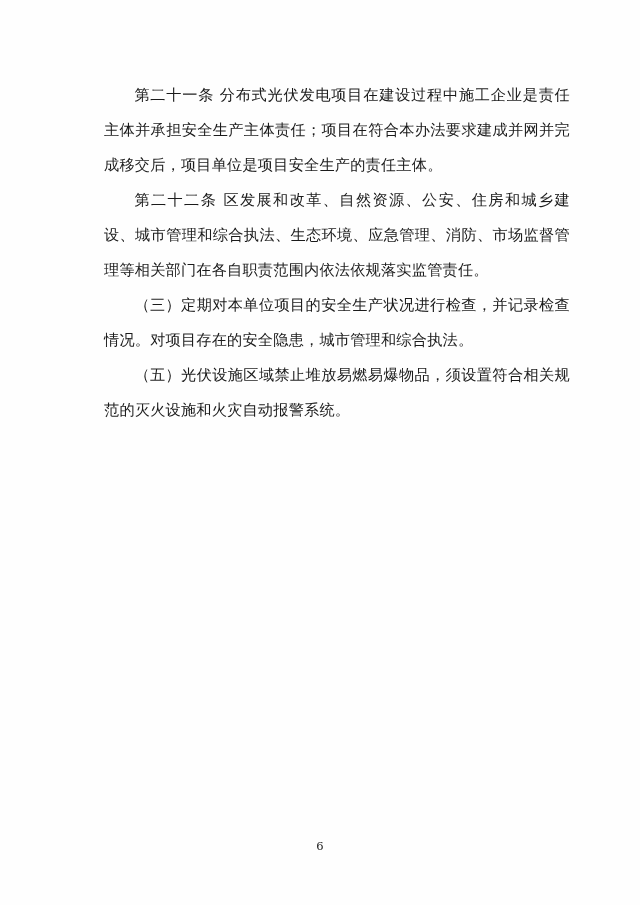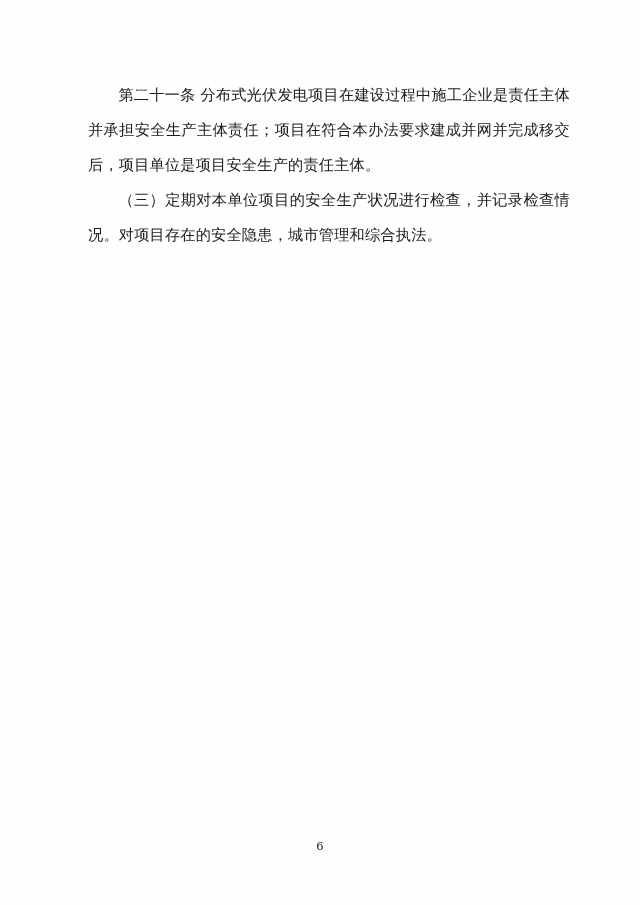--- a/index.html
+++ b/index.html
@@ -23,21 +23,21 @@
   .doc-body {
     width: 100%;
   }
   .para {
     font-family: "DejaVu Serif", serif;
     font-size: 15.2px;
     line-height: 35px;
     color: #1b1b1b;
     text-align: justify;
     text-justify: inter-ideograph;
-    margin: 0 0 0 0;
+    margin: 0 0 0 16px;
     letter-spacing: 0.2px;
   }
   .para.indent {
     text-indent: 2em;
   }
   .page-number {
     position: absolute;
     left: 0;
     right: 0;
     bottom: 52px;
@@ -46,16 +46,18 @@
     font-size: 11.5px;
     color: #222;
   }
 </style>
 </head>
 <body>
 
 <div class="page">
   <div class="doc-body">
     <p class="para indent">第二十一条  分布式光伏发电项目在建设过程中施工企业是责任主体并承担安全生产主体责任；项目在符合本办法要求建成并网并完成移交后，项目单位是项目安全生产的责任主体。</p>
+    <p class="para indent">第二十二条  区发展和改革、自然资源、公安、住房和城乡建设、城市管理和综合执法、生态环境、应急管理、消防、市场监督管理等相关部门在各自职责范围内依法依规落实监管责任。</p>
     <p class="para indent">（三）定期对本单位项目的安全生产状况进行检查，并记录检查情况。对项目存在的安全隐患，城市管理和综合执法。</p>
+    <p class="para indent">（五）光伏设施区域禁止堆放易燃易爆物品，须设置符合相关规范的灭火设施和火灾自动报警系统。</p>
   </div>
   <div class="page-number">6</div>
 </div>
 
 </body></html>

